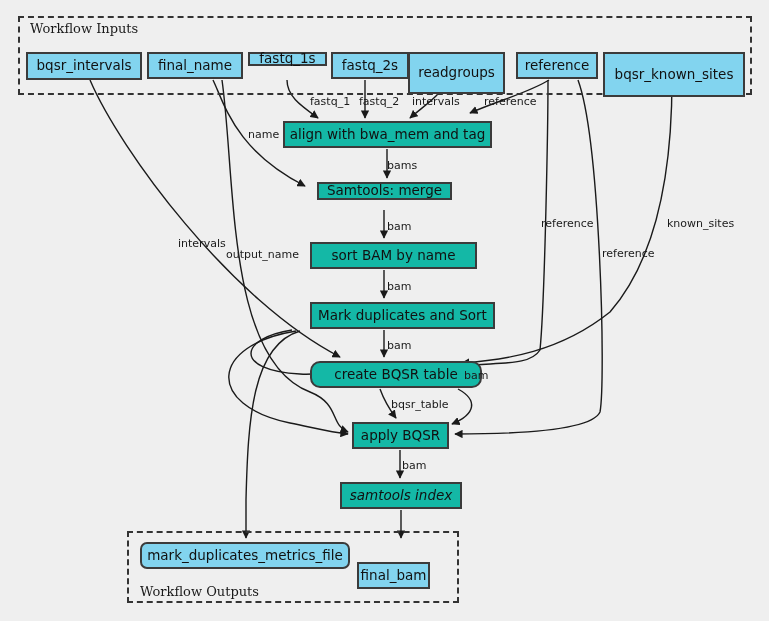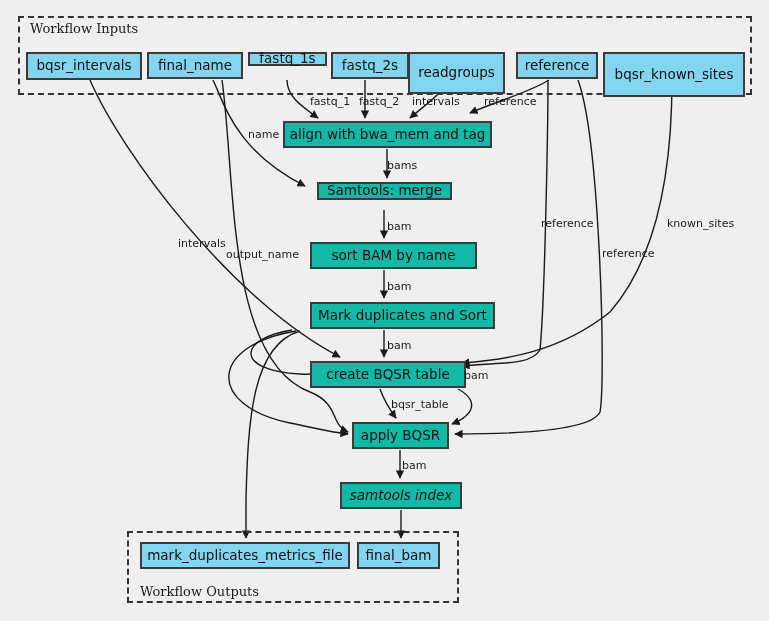--- a/index.html
+++ b/index.html
@@ -130,25 +130,25 @@
       <div class="node io" style="left: 147px; top: 52px; width: 96px; height: 27px;">final_name</div>
       <div class="node io" style="left: 248px; top: 52px; width: 79px; height: 14px;">fastq_1s</div>
       <div class="node io" style="left: 331px; top: 52px; width: 78px; height: 27px;">fastq_2s</div>
       <div class="node io" style="left: 408px; top: 52px; width: 97px; height: 42px; text-align: right;">readgroups</div>
       <div class="node io" style="left: 516px; top: 52px; width: 82px; height: 27px;">reference</div>
       <div class="node io" style="left: 603px; top: 52px; width: 142px; height: 45px;">bqsr_known_sites</div>
       <div class="node step" style="left: 283px; top: 121px; width: 209px; height: 27px;">align with bwa_mem and tag</div>
       <div class="node step" style="left: 317px; top: 182px; width: 135px; height: 18px;">Samtools: merge</div>
       <div class="node step" style="left: 310px; top: 242px; width: 167px; height: 27px;">sort BAM by name</div>
       <div class="node step" style="left: 292px; top: 302px; width: 185px; height: 27px; margin-left: 18px;">Mark duplicates and Sort</div>
-      <div class="node step" style="left: 310px; top: 361px; width: 156px; height: 27px;">create BQSR table</div>
+      <div class="node step" style="left: 310px; top: 361px; width: 172px; height: 27px; border-radius: 10px;">create BQSR table</div>
       <div class="node step" style="left: 352px; top: 422px; width: 97px; height: 27px;">apply BQSR</div>
       <div class="node step" style="left: 340px; top: 482px; width: 122px; height: 27px; font-style: italic;">samtools index</div>
-      <div class="node io" style="left: 140px; top: 542px; width: 210px; height: 27px;">mark_duplicates_metrics_file</div>
-      <div class="node io" style="left: 357px; top: 542px; width: 83px; height: 27px;">final_bam</div>
+      <div class="node io" style="left: 140px; top: 542px; width: 210px; height: 27px; border-radius: 7px;">mark_duplicates_metrics_file</div>
+      <div class="node io" style="left: 357px; top: 562px; width: 73px; height: 27px;">final_bam</div>
     </div>
   <div id="labels-layer">
       <div class="edge-label" style="left: 310px; top: 96px;">fastq_1</div>
       <div class="edge-label" style="left: 359px; top: 96px;">fastq_2</div>
       <div class="edge-label" style="left: 412px; top: 96px;">intervals</div>
       <div class="edge-label" style="left: 484px; top: 96px;">reference</div>
       <div class="edge-label" style="left: 248px; top: 129px;">name</div>
       <div class="edge-label" style="left: 387px; top: 160px;">bams</div>
       <div class="edge-label" style="left: 387px; top: 221px;">bam</div>
       <div class="edge-label" style="left: 178px; top: 218px; margin-top: 20px;">intervals</div>

